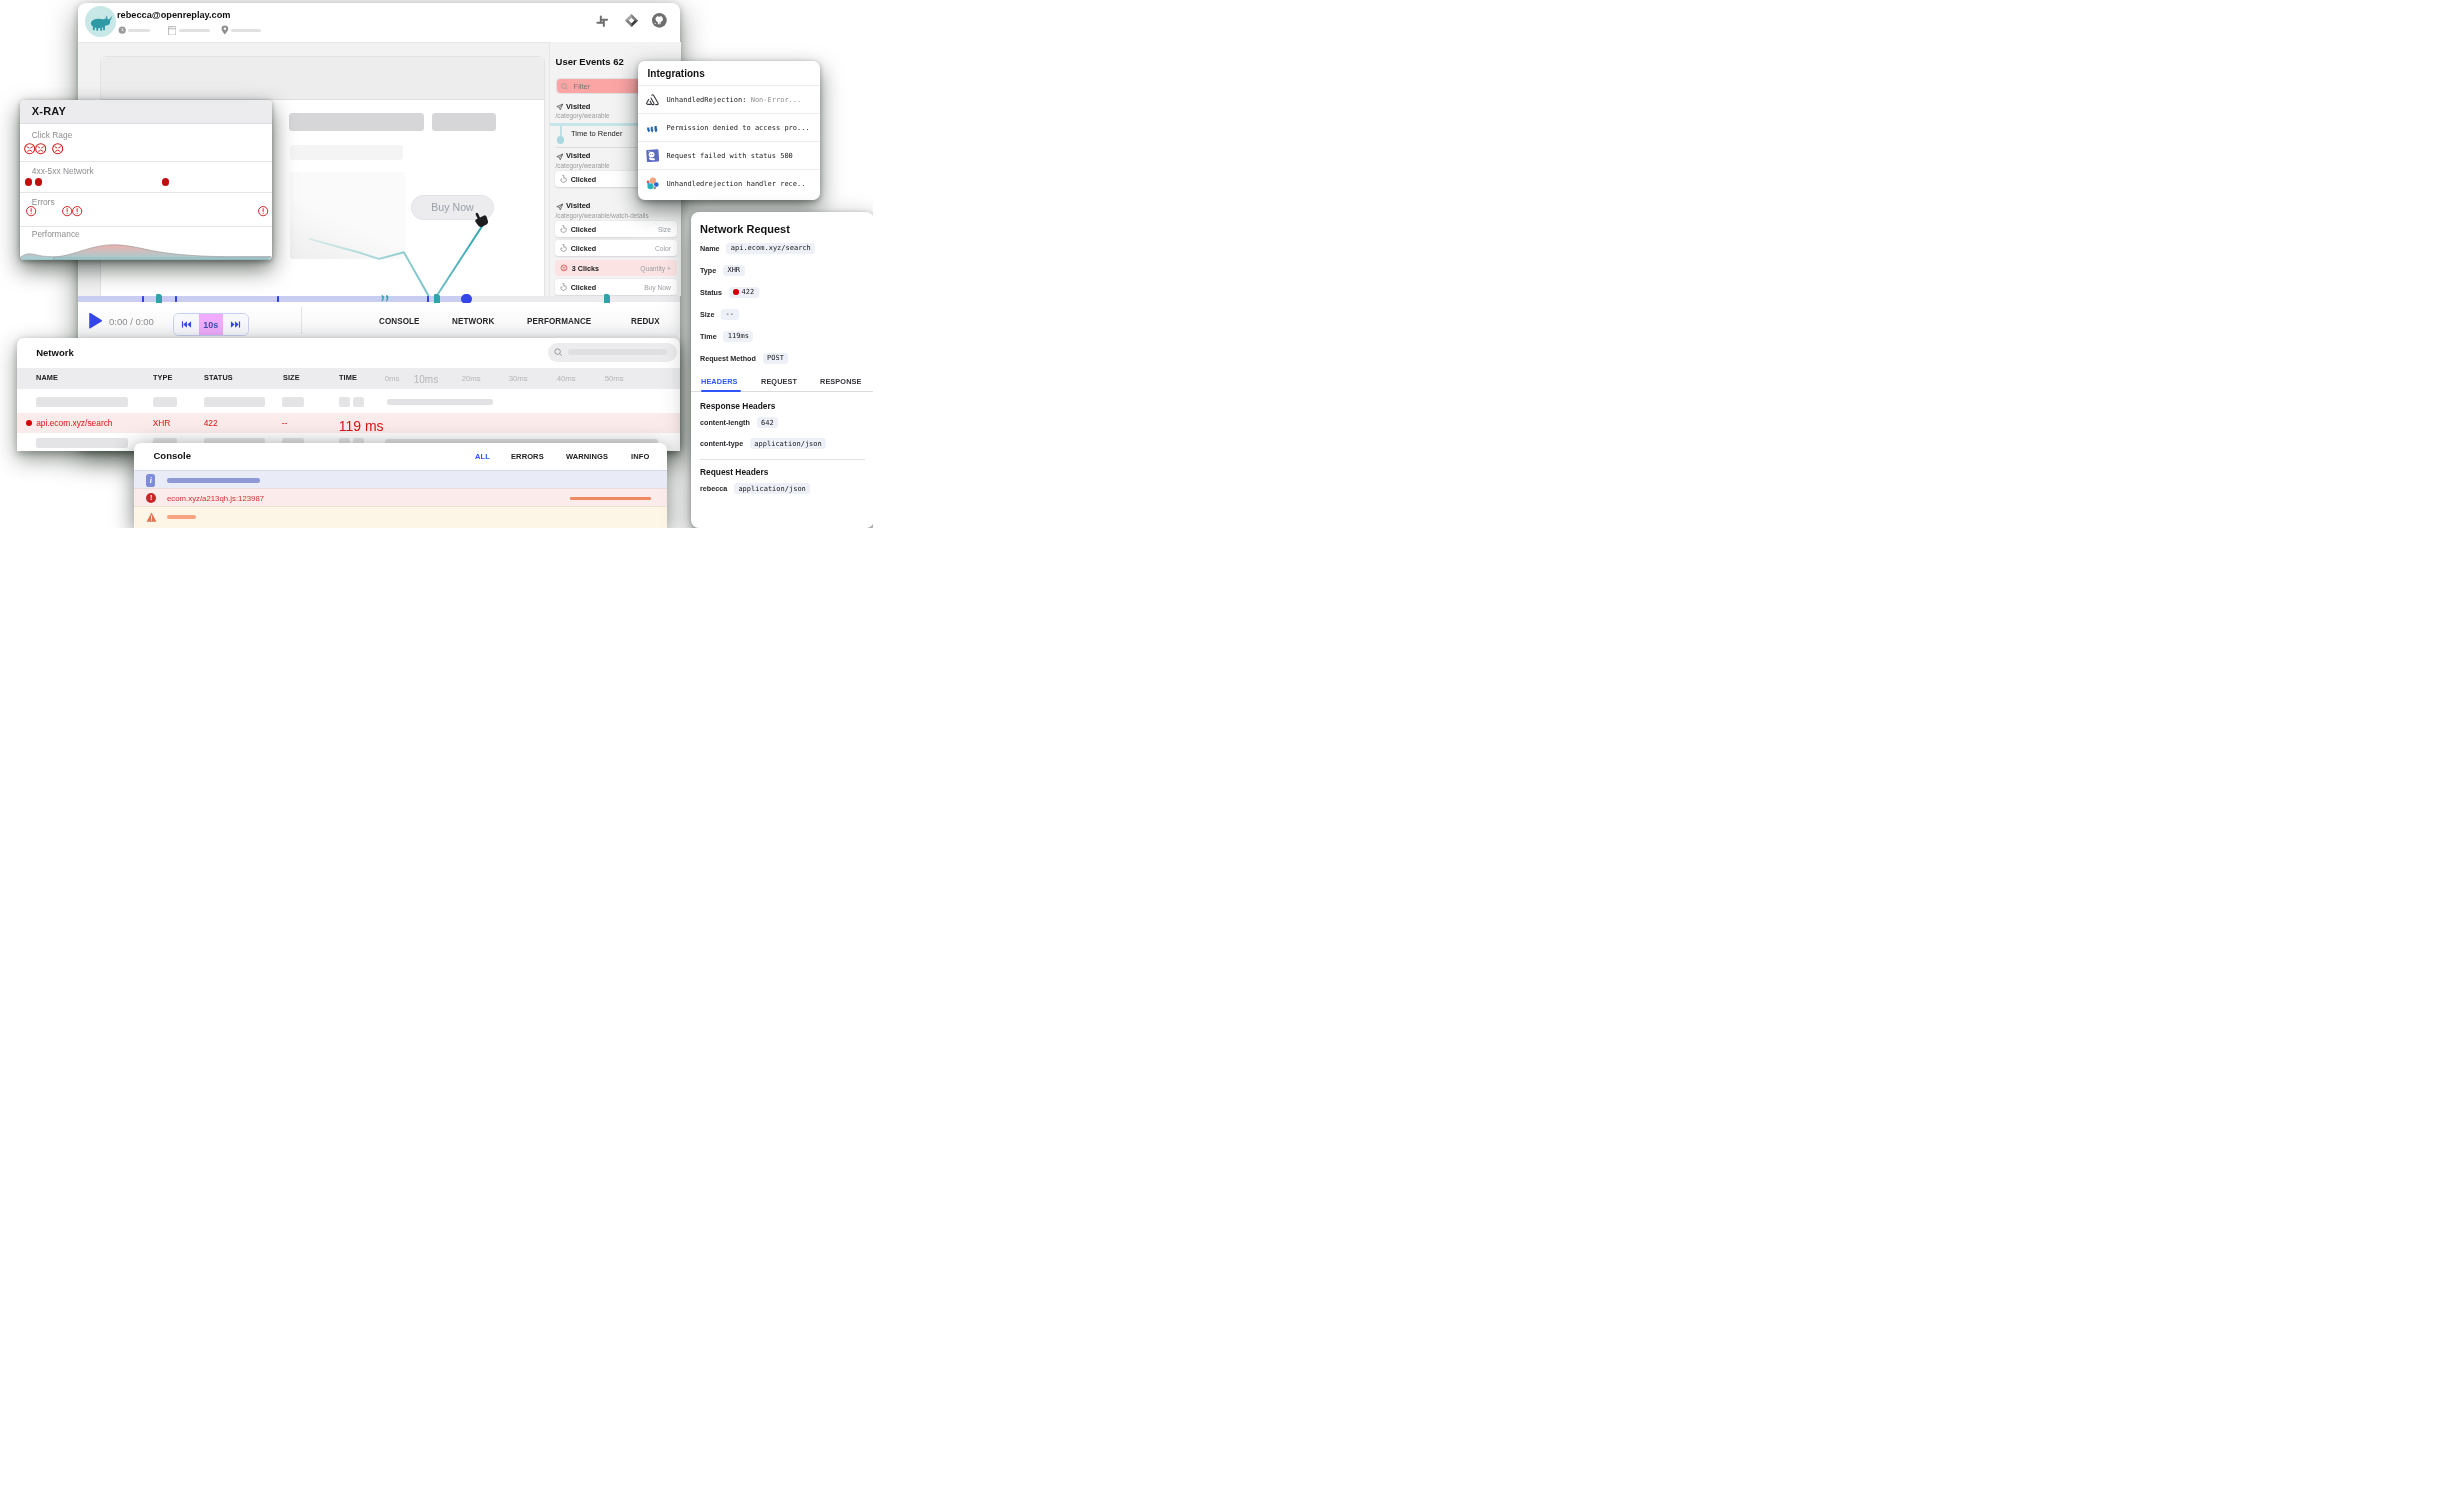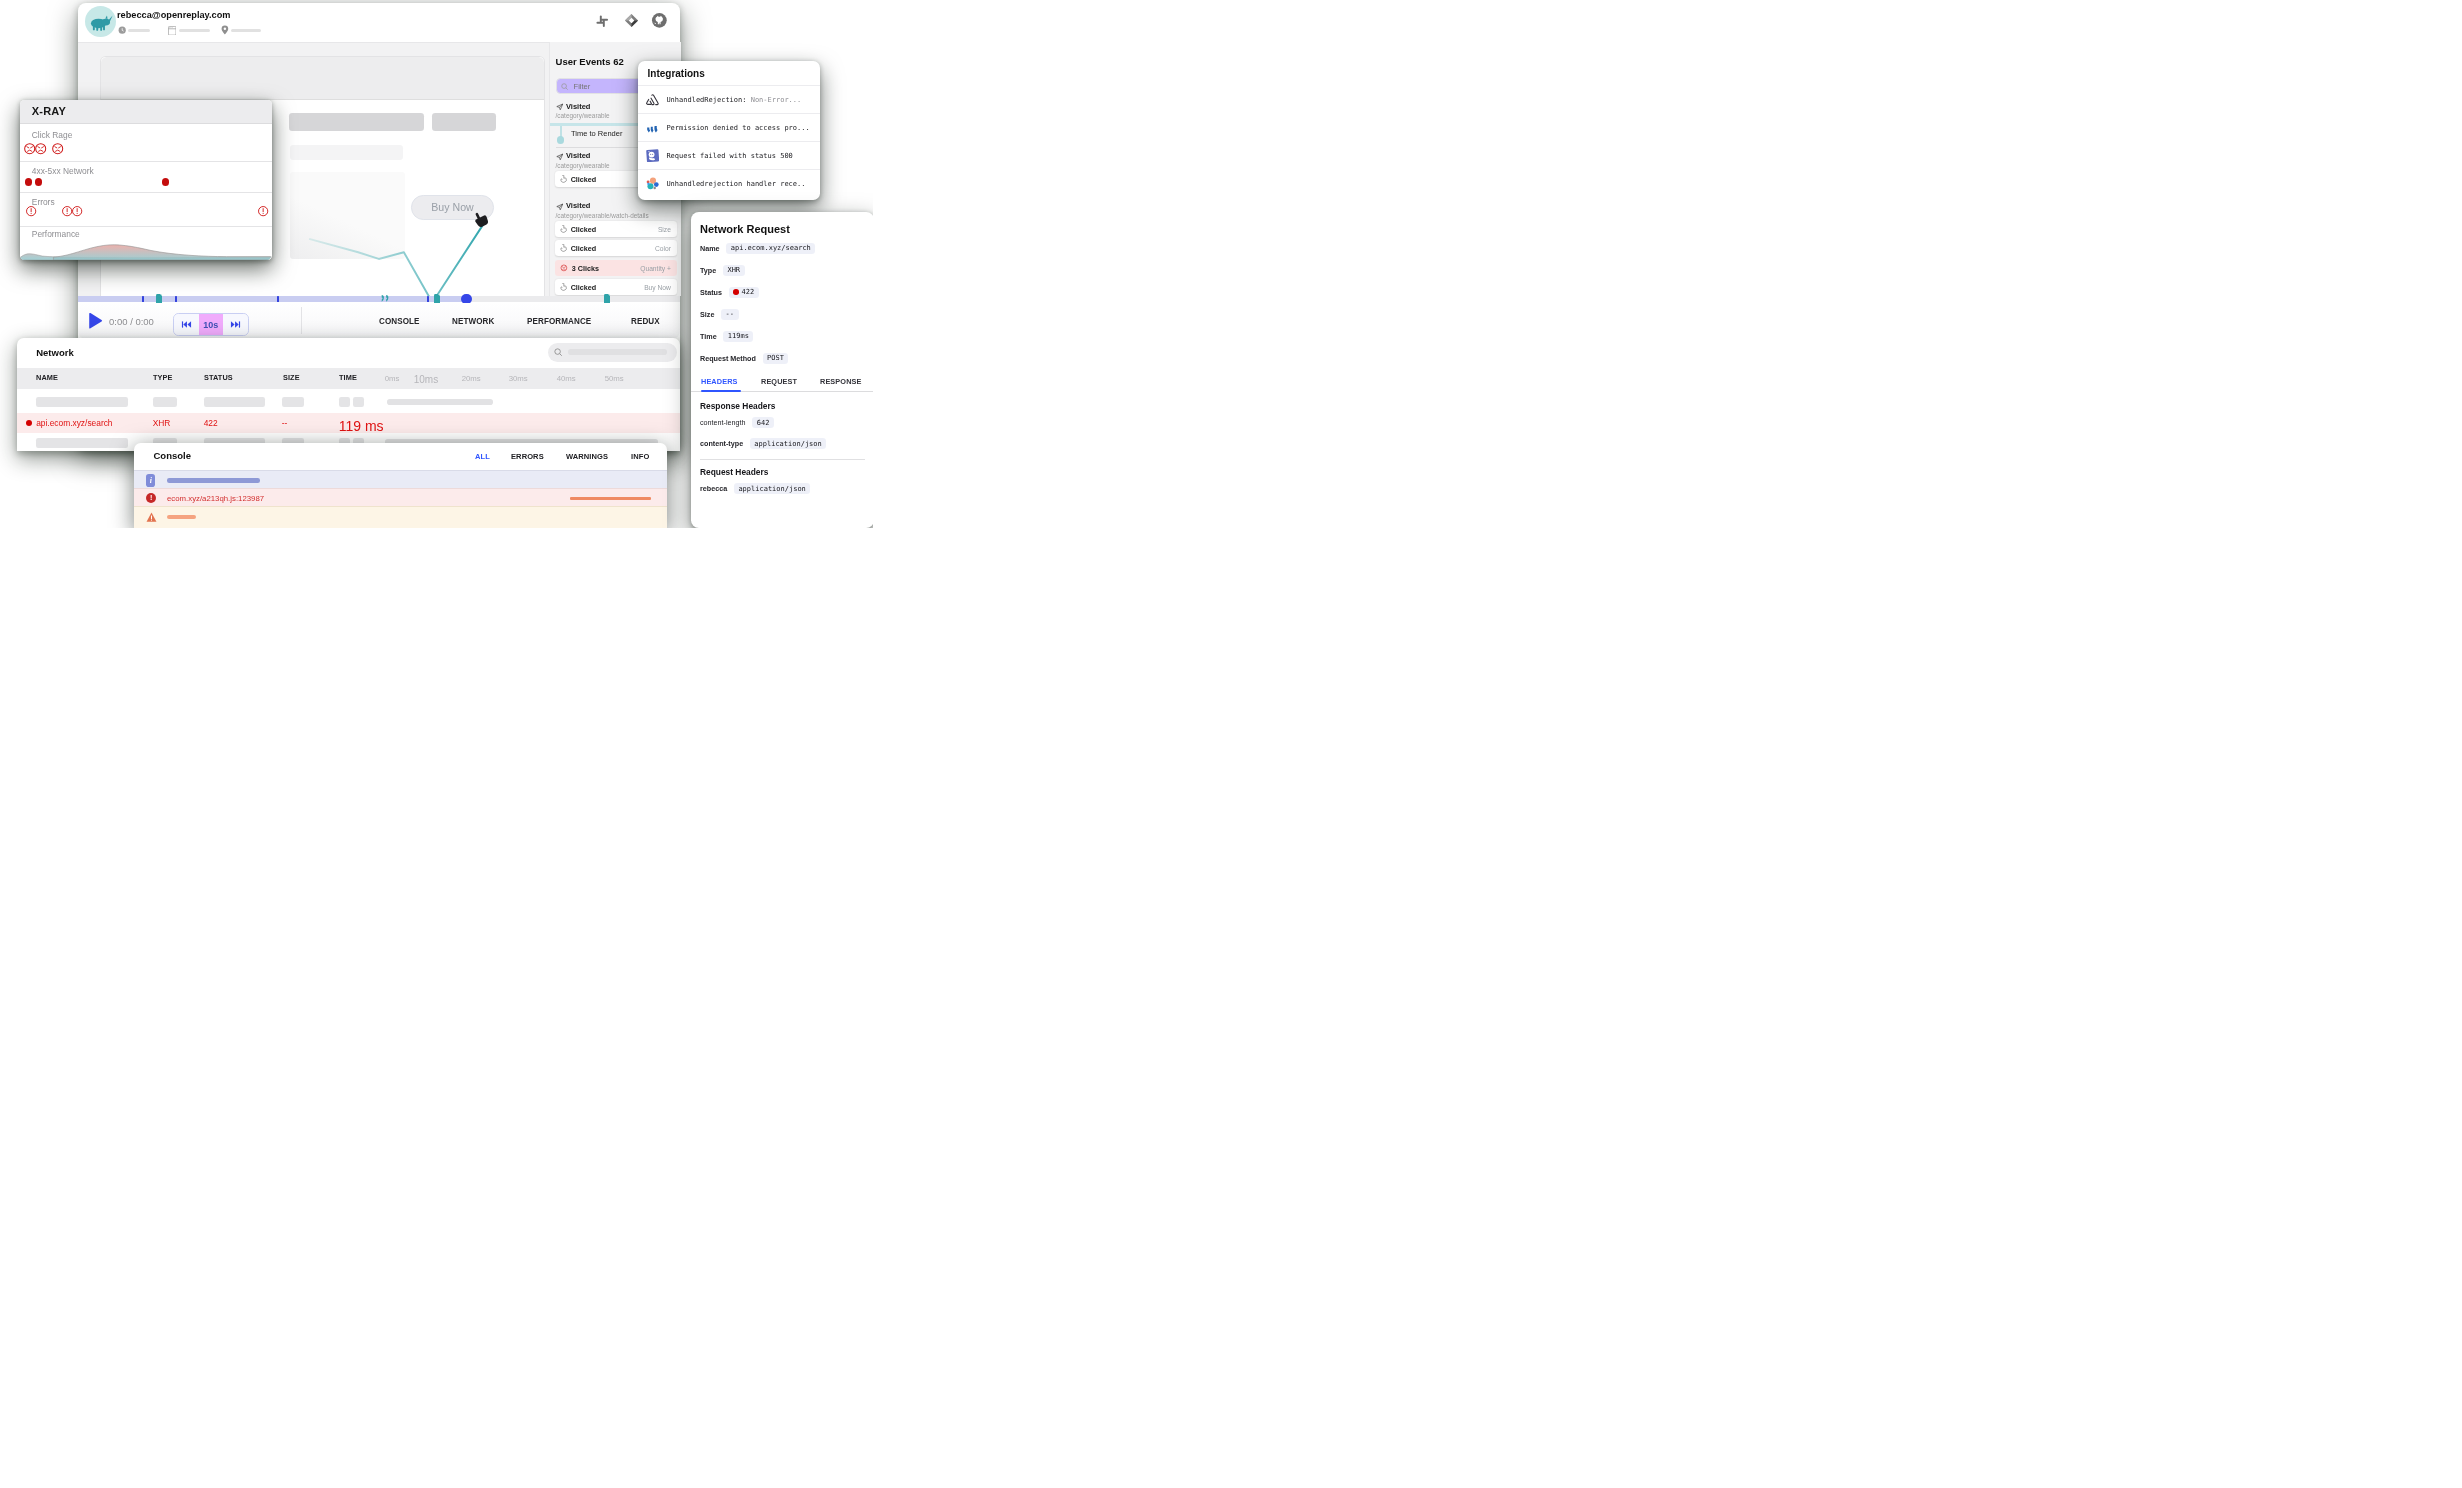--- a/index.html
+++ b/index.html
@@ -118,21 +118,21 @@
 
     <svg class="abs" style="left:393px;top:208px;" width="18" height="19" viewBox="0 0 32 34">
       <g transform="rotate(-26 16 16)" fill="#1d1d20">
         <rect x="13.2" y="2" width="4.6" height="13" rx="2.3"></rect>
         <path d="M9,12 h16 a4,4 0 0 1 4,4.5 l-1,7 a6,6 0 0 1 -6,5 h-7 a6.5,6.5 0 0 1 -6.5,-5.5 l-1,-6 a4.3,4.3 0 0 1 1.5,-5 z"></path>
       </g>
     </svg>
 
     <div class="abs" style="left:471px;top:39px;width:131px;height:254px;background:#f3f3f4;border-left:0.6px solid #e7e7e9;overflow:hidden;">
       <div class="abs" style="left:5.6px;top:14px;font-size:9.5px;font-weight:700;color:#111;">User Events 62</div>
-      <div class="abs" style="left:5.6px;top:36px;width:114px;height:16.7px;background:#c4b5fd;border:0.6px solid #e2e2e4;border-radius:4.5px;display:flex;align-items:center;padding:0 4.5px;box-sizing:border-box;">
+      <div class="abs" style="left:5.6px;top:36px;width:114px;height:16.7px;background:#fca5a5;border:0.6px solid #e2e2e4;border-radius:4.5px;display:flex;align-items:center;padding:0 4.5px;box-sizing:border-box;">
         <svg width="7.2" height="7.2" viewBox="0 0 14 14">
           <circle cx="6" cy="6" r="4.6" fill="none" stroke="#9a9a9a" stroke-width="1.5"></circle>
             <line x1="9.5" y1="9.5" x2="13" y2="13" stroke="#9a9a9a" stroke-width="1.5"></line>
         </svg>
         <input style="border: none; outline: none; background: transparent; margin-left: 3.3px; width: 84px; font-size: 7.5px; color: rgb(68, 68, 68); font-family: &quot;Liberation Sans&quot;, sans-serif;" placeholder="Filter">
       </div>
 
       <svg class="abs" style="left:5.6px;top:61px;" width="7.8" height="7.8" viewBox="0 0 24 24">
         <path d="M2.5,11 L21,3 L13,21 L10.5,13.5 Z M10.5,13.5 L21,3" fill="none" stroke="#3a3a3a" stroke-width="2" stroke-linejoin="round"></path>
       </svg>
@@ -483,21 +483,21 @@
 
     <div style="display:flex;justify-content:space-between;padding:7.8px 10px 5px;border-bottom:0.6px solid #dcdcde;position:relative;">
       <span class="cond" style="font-size:7.8px;font-weight:700;color:#2f55ff;">HEADERS</span>
       <span class="cond" style="font-size:7.8px;font-weight:700;color:#33333a;">REQUEST</span>
       <span class="cond" style="font-size:7.8px;font-weight:700;color:#33333a;">RESPONSE</span>
       <div style="position:absolute;left:10px;bottom:-0.6px;width:40px;height:1.7px;background:#2f55ff;border-radius:1.1px;"></div>
     </div>
 
     <div style="padding:9px 9px 1.1px;font-size:8.4px;font-weight:700;color:#16161a;">Response Headers</div>
     <div class="nr-row" style="height:21px;">
-        <span class="nr-label" style="font-weight:400;">content-length</span>
+        <span class="nr-label" style="font-weight:700;">content-length</span>
       <span class="pill">642</span>
       </div>
     <div class="nr-row" style="height:21px;">
         <span class="nr-label" style="font-weight:600;">content-type</span>
       <span class="pill">application/json</span>
       </div>
     <div class="hairline" style="position:static;display:block;margin:4.5px 9px 0;width:165px;background:#e0e0e2;"></div>
     <div style="padding:7.8px 9px 1.1px;font-size:8.4px;font-weight:700;color:#16161a;">Request Headers</div>
     <div class="nr-row" style="height:21px;">
         <span class="nr-label" style="font-weight:600;">rebecca</span>

